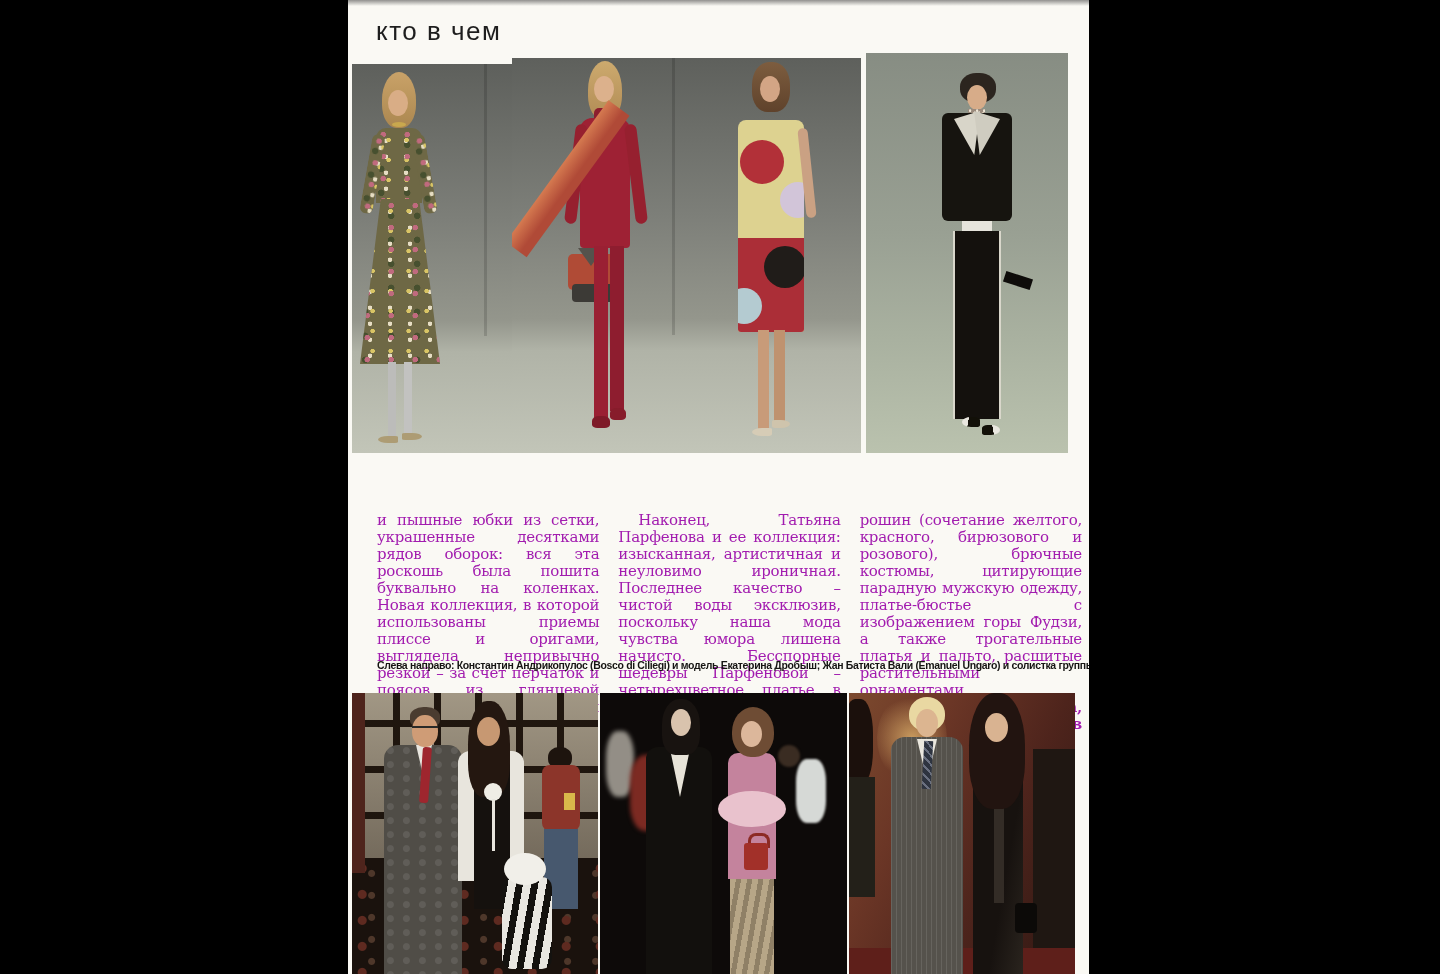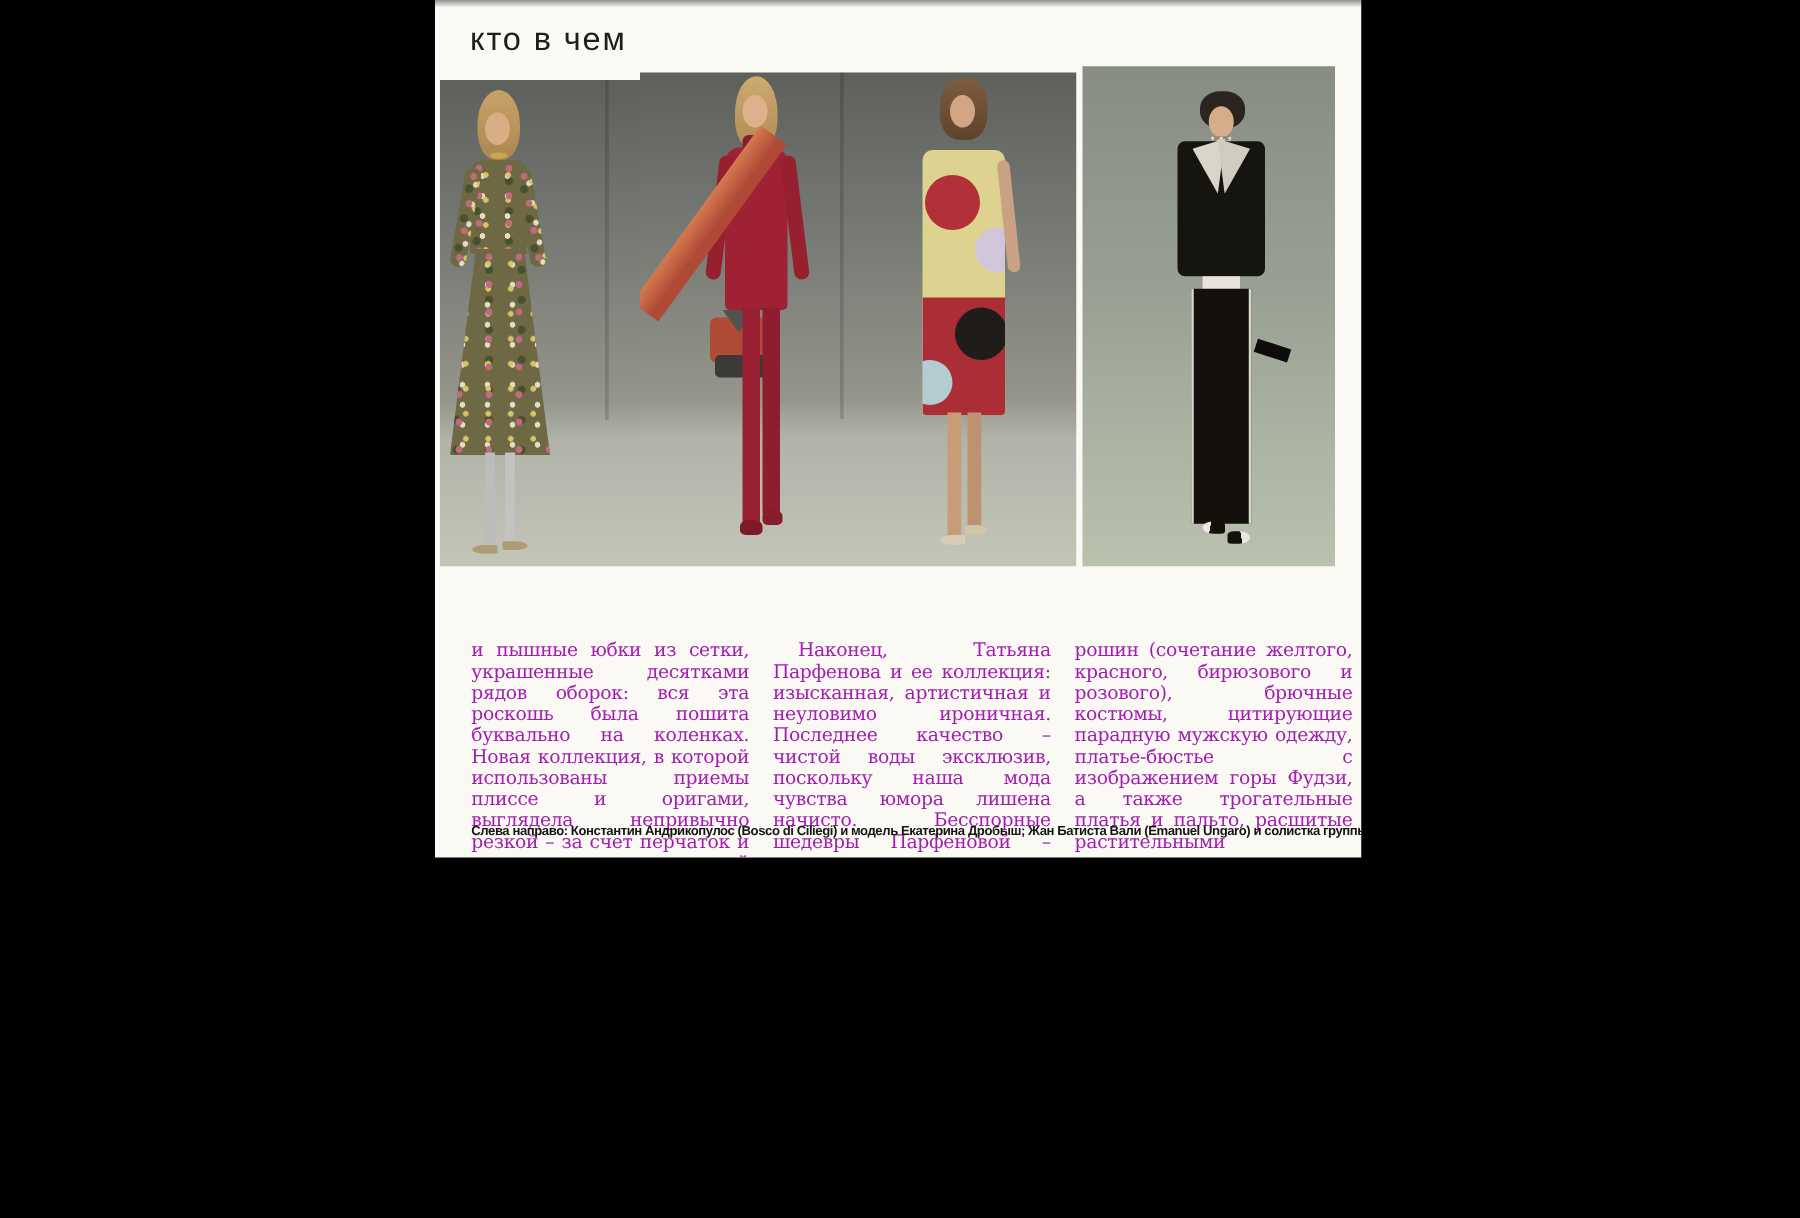--- a/index.html
+++ b/index.html
@@ -1,21 +1,21 @@
 <!DOCTYPE html>
 <html><head>
 <meta charset="utf-8">
 <style>
   html,body{margin:0;padding:0;}
   body{
     width:1440px;height:974px;position:relative;overflow:hidden;
     background:#000;font-family:"Liberation Sans",sans-serif;
   }
   .page{
-    position:absolute;left:348px;top:0;width:741px;height:686px;
+    position:absolute;left:348px;top:0;width:741px;height:974px;
     background:#faf9f4;overflow:hidden;
   }
   .page-top-shadow{
     position:absolute;left:0;top:0;right:0;height:6px;
     background:linear-gradient(180deg,rgba(60,60,60,.55),rgba(60,60,60,0));
   }
   .kicker{
     position:absolute;left:28px;top:16px;
     font-size:26px;letter-spacing:1.5px;color:#1e1e1e;
     font-family:"Liberation Sans",sans-serif;

